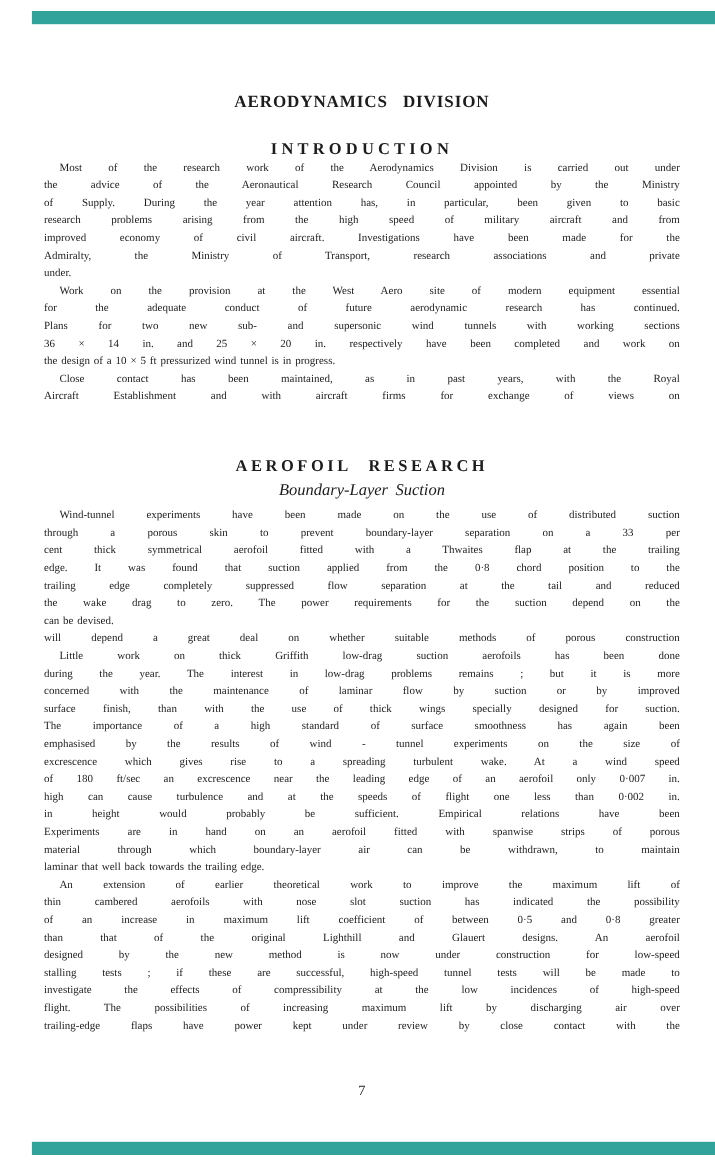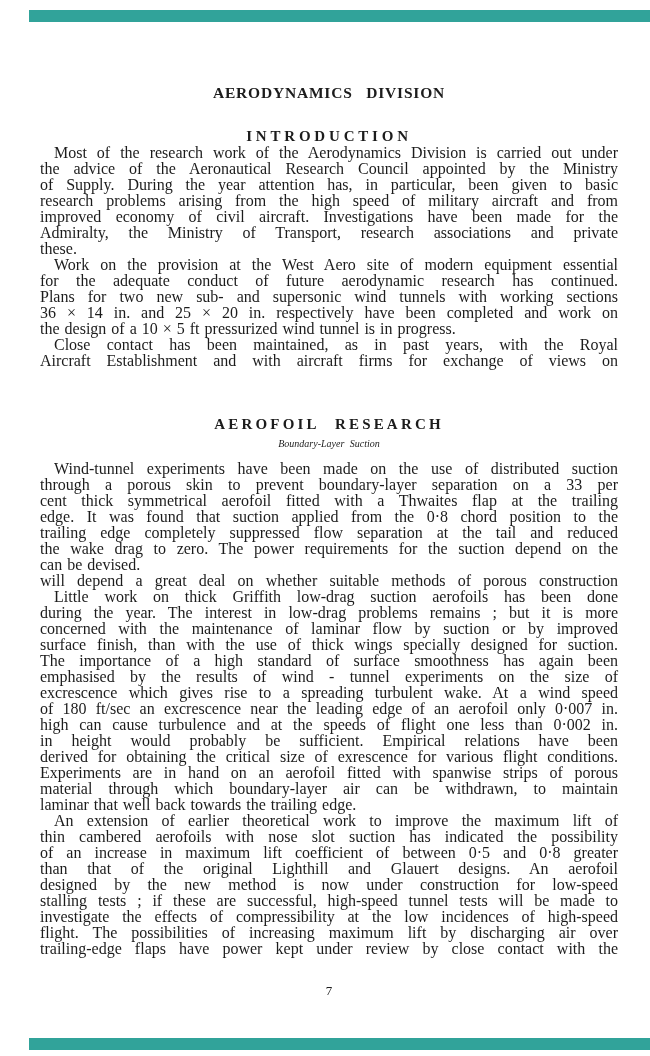--- a/index.html
+++ b/index.html
@@ -43,35 +43,35 @@
   }
   .caps-heading.intro { top: 128px; }
   .caps-heading.aerofoil { top: 416px; letter-spacing: 3.2px; }
   .sub-heading {
     position: absolute;
     top: 438px;
     left: 40px;
     width: 578px;
     text-align: center;
     font-style: italic;
-    font-size: 10px;
+    font-size: 15px;
     word-spacing: 3px;
   }
   .body-block {
     position: absolute;
     left: 40px;
     width: 578px;
   }
   .body-block.intro { top: 145px; }
   .body-block.aerofoil { top: 461px; }
   .para { margin: 0; }
   .line {
     height: 16px;
     line-height: 16px;
-    font-size: 16px;
+    font-size: 10px;
     word-spacing: 1px;
     text-align: justify;
     text-align-last: justify;
     white-space: nowrap;
   }
   .line.indent { text-indent: 14px; }
   .line.endline { text-align: left; text-align-last: left; }
   .page-number {
     position: absolute;
     top: 983px;
@@ -93,21 +93,21 @@
   <div class="caps-heading intro">INTRODUCTION</div>
 
   <div class="body-block intro">
       <div class="para">
         <div class="line indent">Most of the research work of the Aerodynamics Division is carried out under</div>
         <div class="line">the advice of the Aeronautical Research Council appointed by the Ministry</div>
         <div class="line">of Supply.  During the year attention has, in particular, been given to basic</div>
         <div class="line">research problems arising from the high speed of military aircraft and from</div>
         <div class="line">improved economy of civil aircraft.  Investigations have been made for the</div>
         <div class="line">Admiralty, the Ministry of Transport, research associations and private</div>
-        <div class="line endline">these.</div>
+        <div class="line endline">under.</div>
       </div>
       <div class="para">
         <div class="line indent">Work on the provision at the West Aero site of modern equipment essential</div>
         <div class="line">for the adequate conduct of future aerodynamic research has continued.</div>
         <div class="line">Plans for two new sub- and supersonic wind tunnels with working sections</div>
         <div class="line">36 × 14 in. and 25 × 20 in. respectively have been completed and work on</div>
         <div class="line endline">the design of a 10 × 5 ft pressurized wind tunnel is in progress.</div>
       </div>
       <div class="para">
         <div class="line indent">Close contact has been maintained, as in past years, with the Royal</div>
@@ -134,21 +134,20 @@
         <div class="line indent">Little work on thick Griffith low-drag suction aerofoils has been done</div>
         <div class="line">during the year.  The interest in low-drag problems remains ; but it is more</div>
         <div class="line">concerned with the maintenance of laminar flow by suction or by improved</div>
         <div class="line">surface finish, than with the use of thick wings specially designed for suction.</div>
         <div class="line">The importance of a high standard of surface smoothness has again been</div>
         <div class="line">emphasised by the results of wind - tunnel experiments on the size of</div>
         <div class="line">excrescence which gives rise to a spreading turbulent wake.  At a wind speed</div>
         <div class="line">of 180 ft/sec an excrescence near the leading edge of an aerofoil only 0·007 in.</div>
         <div class="line">high can cause turbulence and at the speeds of flight one less than 0·002 in.</div>
         <div class="line">in height would probably be sufficient.  Empirical relations have been</div>
-        <div class="line">derived for obtaining the critical size of exrescence for various flight conditions.</div>
         <div class="line">Experiments are in hand on an aerofoil fitted with spanwise strips of porous</div>
         <div class="line">material through which boundary-layer air can be withdrawn, to maintain</div>
         <div class="line endline">laminar that well back towards the trailing edge.</div>
       </div>
       <div class="para">
         <div class="line indent">An extension of earlier theoretical work to improve the maximum lift of</div>
         <div class="line">thin cambered aerofoils with nose slot suction has indicated the possibility</div>
         <div class="line">of an increase in maximum lift coefficient of between 0·5 and 0·8 greater</div>
         <div class="line">than that of the original Lighthill and Glauert designs.   An aerofoil</div>
         <div class="line">designed by the new method is now under construction for low-speed</div>

